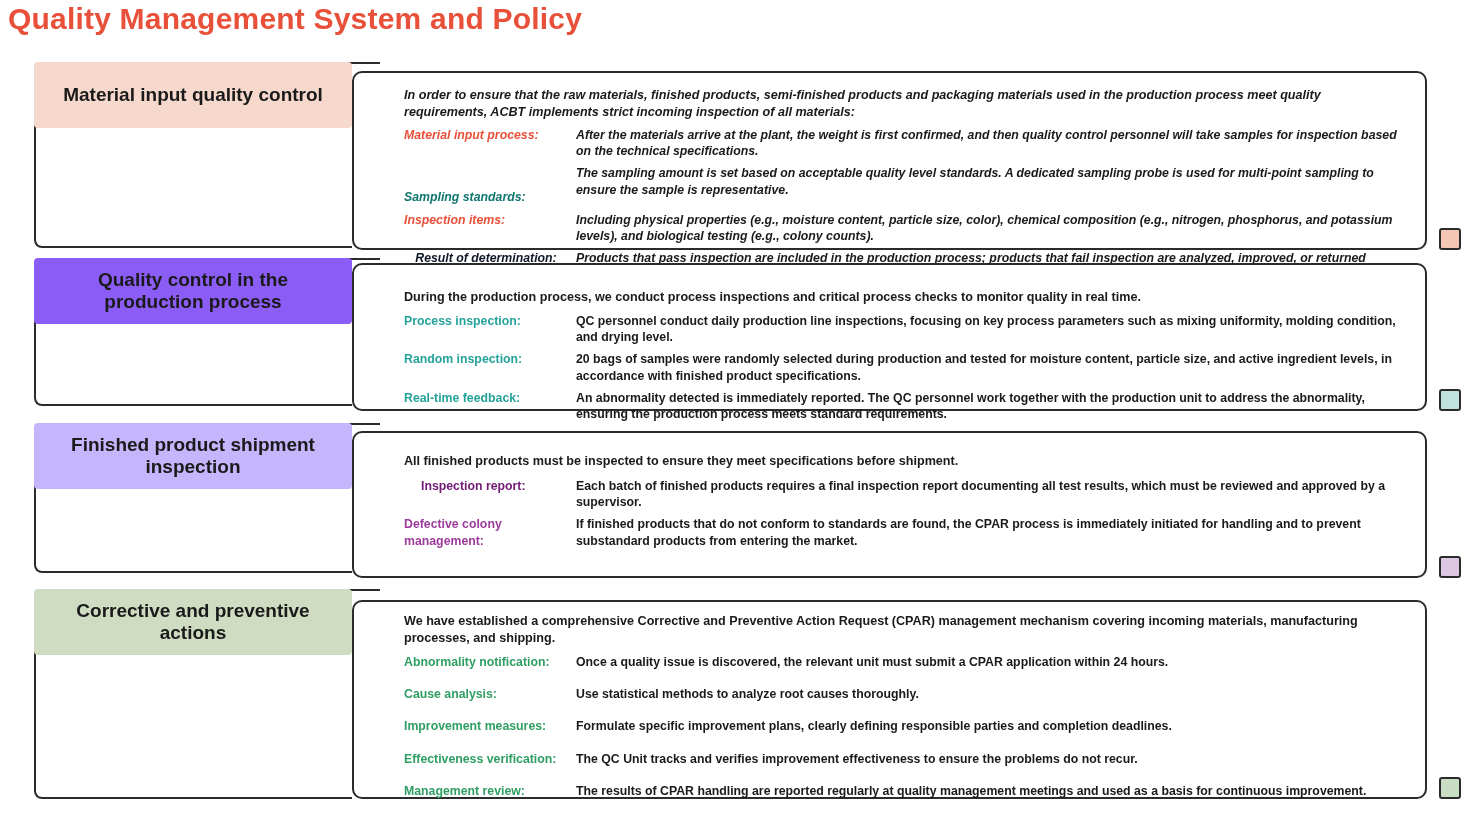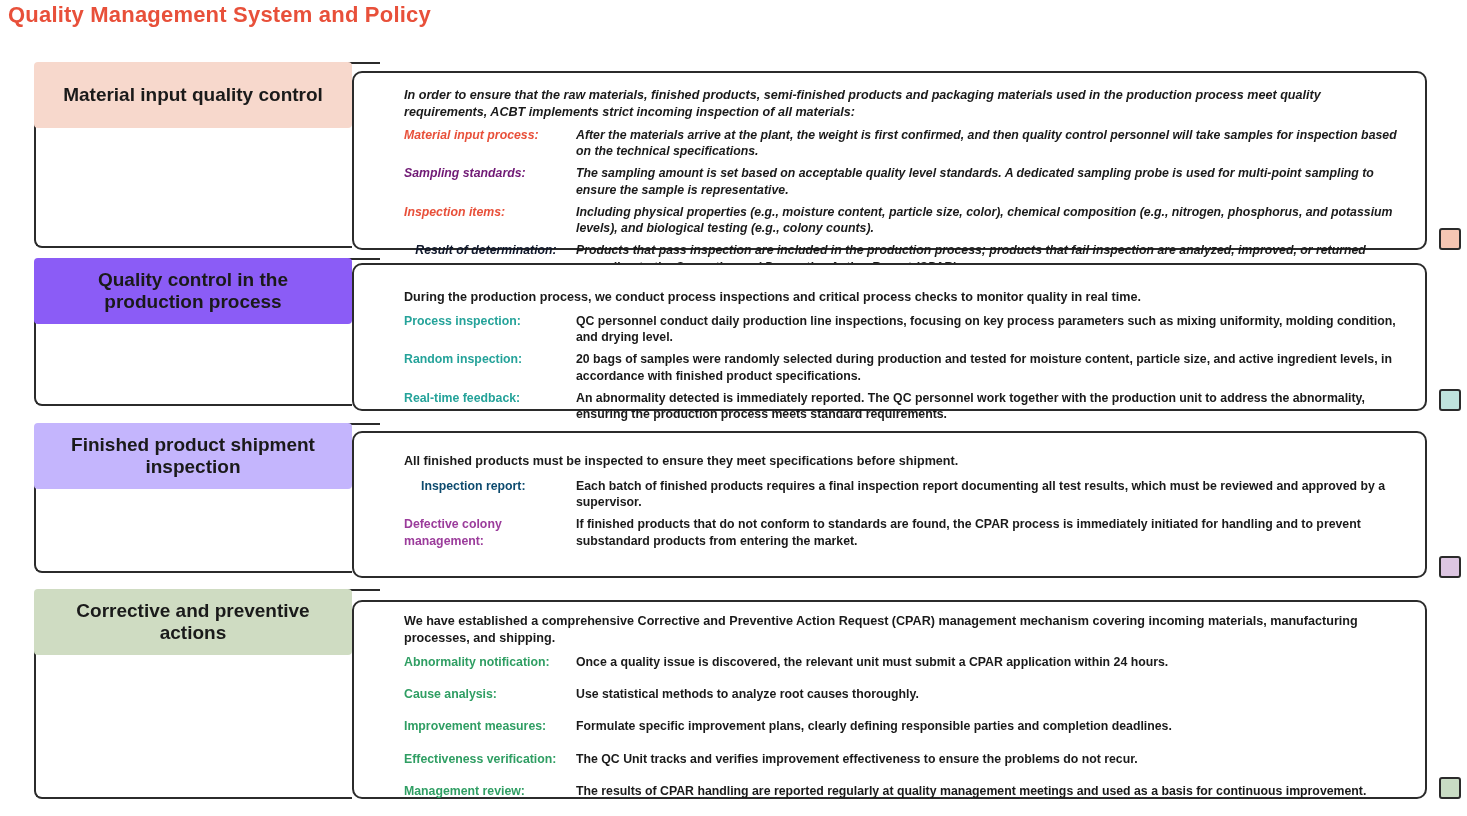--- a/index.html
+++ b/index.html
@@ -13,21 +13,21 @@
   #page {
     position: relative;
     width: 1467px;
     height: 816px;
     background: #ffffff;
   }
   .page-title {
     position: absolute;
     left: 8px;
     top: 2px;
-    font-size: 22px;
+    font-size: 30px;
     font-weight: bold;
     color: #e8503a;
     letter-spacing: 0.2px;
     white-space: nowrap;
   }
 
   
   .section {
     position: absolute;
     left: 0;
@@ -166,21 +166,21 @@
     </div>
     <div class="notch" style="top:0px;height:66px;"></div>
     <div class="content-panel" style="top:9px;height:179px;font-style:italic;">
       <div class="intro" style="left:50px;right:18px;top:14px;">In order to ensure that the raw materials, finished products, semi-finished products and packaging materials used in the production process meet quality requirements, ACBT implements strict incoming inspection of all materials:</div>
       <div class="rows" style="top:54px;">
         <div class="row">
           <div class="term" style="color:#e8503a;width:172px;">Material input process:</div>
           <div class="desc">After the materials arrive at the plant, the weight is first confirmed, and then quality control personnel will take samples for inspection based on the technical specifications.</div>
         </div>
         <div class="row">
-          <div class="term" style="color:#701a75;width:172px;">Sampling standards:</div>
+          <div class="term" style="color:#0f766e;width:172px;margin-top:24px;">Sampling standards:</div>
           <div class="desc">The sampling amount is set based on acceptable quality level standards. A dedicated sampling probe is used for multi-point sampling to ensure the sample is representative.</div>
         </div>
         <div class="row">
           <div class="term" style="color:#e8503a;width:172px;">Inspection items:</div>
           <div class="desc">Including physical properties (e.g., moisture content, particle size, color), chemical composition (e.g., nitrogen, phosphorus, and potassium levels), and biological testing (e.g., colony counts).</div>
         </div>
         <div class="row">
           <div class="term" style="color:#0f172a;width:172px;text-align:center;">Result of determination:</div>
           <div class="desc">Products that pass inspection are included in the production process; products that fail inspection are analyzed, improved, or returned according to the Corrective and Preventive Action Report (CPAR).</div>
         </div>
@@ -247,21 +247,21 @@
           <circle cx="40" cy="45" r="1.8" fill="#9b3c9b" stroke="none"></circle>
           <circle cx="24" cy="47" r="1.8" fill="#9b3c9b" stroke="none"></circle>
         </svg>
       </span>
     </div>
     <div class="notch" style="top:0px;height:66px;"></div>
     <div class="content-panel" style="top:8px;height:147px;">
       <div class="intro" style="left:50px;right:18px;top:20px;">All finished products must be inspected to ensure they meet specifications before shipment.</div>
       <div class="rows" style="top:45px;">
         <div class="row">
-          <div class="term" style="color:#0c4a6e;width:172px;padding-left:17px;">Inspection report:</div>
+          <div class="term" style="color:#701a75;width:172px;padding-left:17px;">Inspection report:</div>
           <div class="desc">Each batch of finished products requires a final inspection report documenting all test results, which must be reviewed and approved by a supervisor.</div>
         </div>
         <div class="row">
           <div class="term" style="color:#9b3c9b;width:172px;">Defective colony management:</div>
           <div class="desc">If finished products that do not conform to standards are found, the CPAR process is immediately initiated for handling and to prevent substandard products from entering the market.</div>
         </div>
       </div>
     </div>
     <div class="corner-chip" style="background:#ddc6e2;left:1439px;top:133px;"></div>
   </div>

